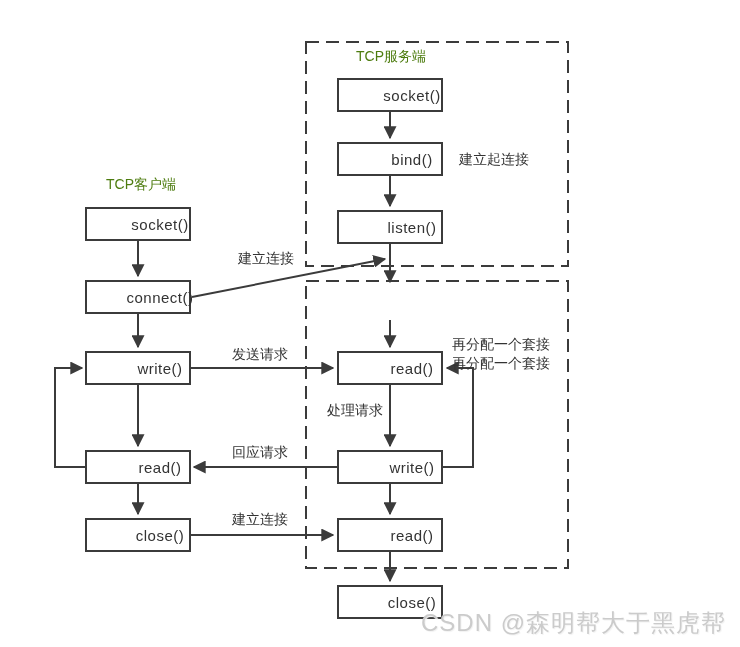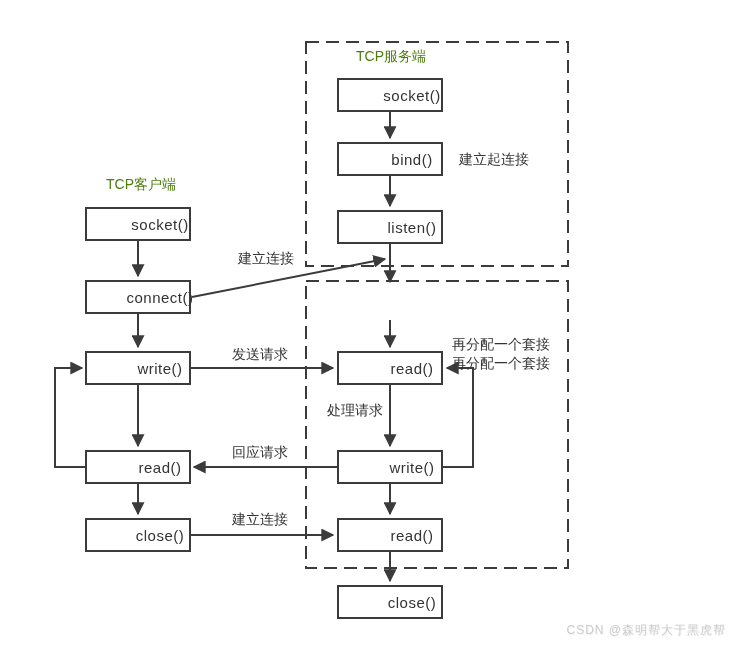--- a/index.html
+++ b/index.html
@@ -6,21 +6,21 @@
   body{width:740px;height:647px;background:#ffffff;position:relative;
        font-family:"Liberation Sans","DejaVu Sans",sans-serif;overflow:hidden;}
   #stage{position:absolute;left:0;top:0;width:740px;height:647px;}
   svg.lines{position:absolute;left:0;top:0;width:740px;height:647px;}
   .box{position:absolute;width:106px;height:34px;border:2px solid #3b3b3b;
        background:#ffffff;box-sizing:border-box;display:flex;align-items:center;
        justify-content:center;font-size:15px;color:#333333;letter-spacing:0.5px;padding-left:44px;}
   .lbl{position:absolute;font-size:14px;color:#333333;white-space:nowrap;}
   .title{position:absolute;font-size:14px;color:#4d7c0f;white-space:nowrap;}
   .two-line{line-height:19px;margin-top:48px;}
-  .watermark{position:absolute;right:14px;bottom:8px;font-size:12px;color:#cbcbcb;
+  .watermark{position:absolute;right:14px;bottom:8px;font-size:24px;color:#cbcbcb;
        text-shadow:1px 1px 1px #f2f2f2;letter-spacing:1px;}
 </style>
 </head>
 <body>
 
 <div id="stage">
 
   <svg class="lines" viewBox="0 0 740 647" xmlns="http://www.w3.org/2000/svg">
     <defs>
       <marker id="arr" viewBox="0 0 10 10" refX="9" refY="5" markerWidth="6.5" markerHeight="6.5" orient="auto-start-reverse">

